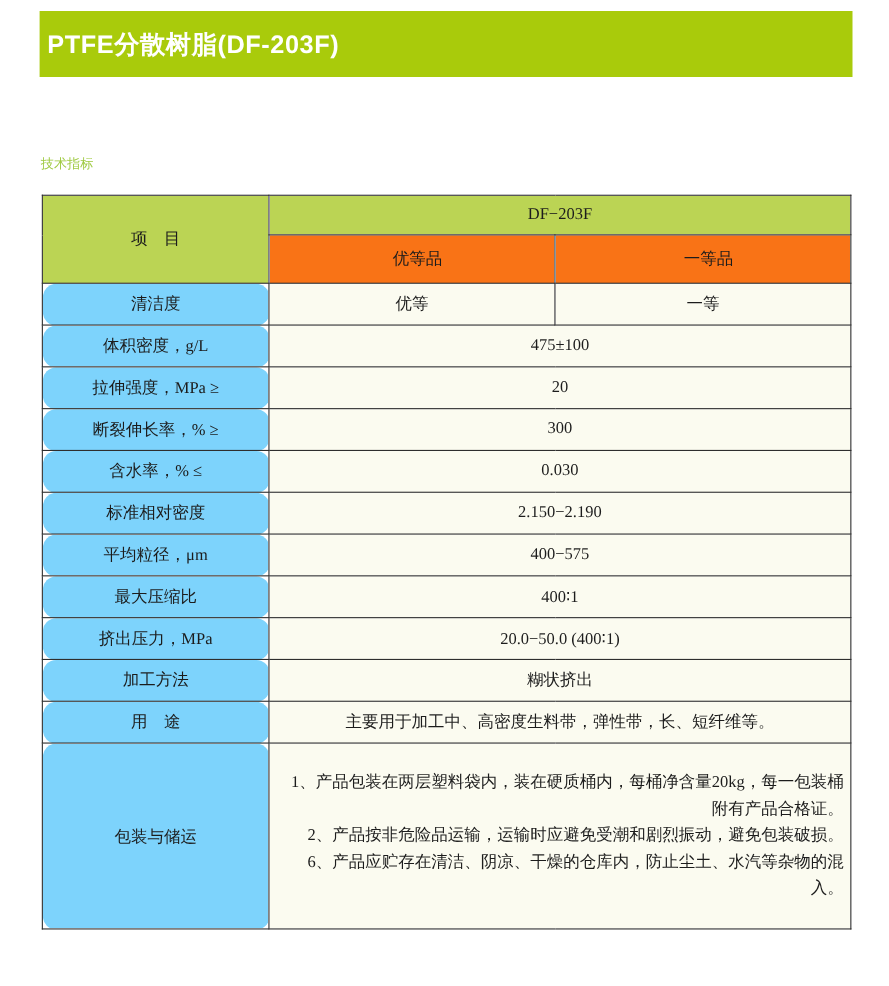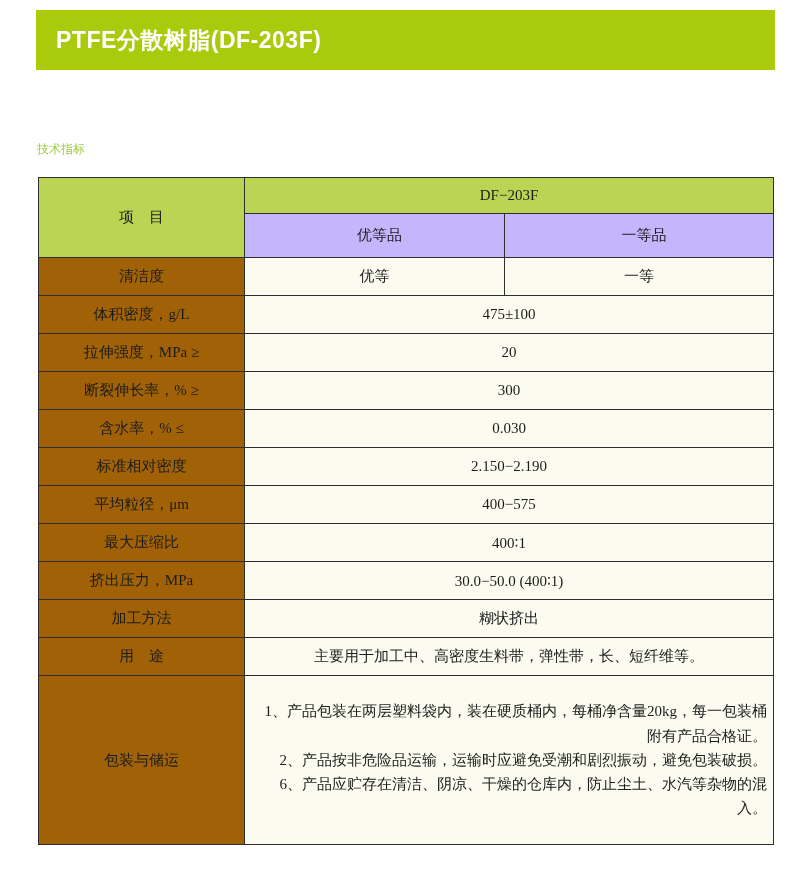--- a/index.html
+++ b/index.html
@@ -2,21 +2,21 @@
 <html><head>
 <meta charset="utf-8">
 <style>
   html,body{margin:0;padding:0;}
   body{
     width:808px;height:896px;overflow:hidden;background:#ffffff;
     font-family:"Liberation Serif","DejaVu Serif",serif;
   }
   .banner{
     margin:10px 33px 0 36px;height:60px;background:#a9cb0b;
-    box-sizing:border-box;padding-left:20px;
+    box-sizing:border-box;padding-left:7px;
     display:flex;align-items:center;
   }
   .banner-title{
     color:#ffffff;font-family:"Liberation Sans","DejaVu Sans",sans-serif;
     font-weight:bold;font-size:23px;letter-spacing:.5px;
   }
   .section-heading{
     margin:71px 0 0 37px;color:#9fca41;font-size:12px;
     font-family:"Liberation Sans","DejaVu Sans",sans-serif;
   }
@@ -24,24 +24,24 @@
     border-collapse:collapse;table-layout:fixed;
     margin:19px 0 0 38px;width:735px;
   }
   table.spec td,table.spec th{
     border:1.6px solid #2e2e2e;text-align:center;vertical-align:middle;
     font-size:15px;color:#1c1c1c;font-weight:normal;padding:2px 6px;
     box-sizing:border-box;overflow:hidden;
   }
   col.c1{width:206px}col.c2{width:260px}col.c3{width:269px}
   tr.h1 td{height:36px;background:#bbd454;}
-  tr.h2 td{height:44px;background:#c4b5fd;padding-left:16px;}
+  tr.h2 td{height:44px;background:#f97316;padding-left:16px;}
   tr.dr td{height:38px;}
   tr.pr td{height:169px;}
-  td.lbl{background:#a16207;}
+  td.lbl{background:#7dd3fc;border-radius:12px;}
   td.val{background:#fbfbf0;margin-top:27px;}
   td.left{text-align:left;padding-left:9px;padding-right:9px;}
   .pack-line{line-height:1.62;text-align:right;}
 </style>
 </head>
 <body>
 
 <div class="banner">
   <span class="banner-title">PTFE分散树脂(DF-203F)</span>
 </div>
@@ -91,21 +91,21 @@
       <tr class="dr">
         <td class="lbl">平均粒径，μm</td>
         <td class="val" colspan="2">400−575</td>
       </tr>
       <tr class="dr">
         <td class="lbl">最大压缩比</td>
         <td class="val" colspan="2">400∶1</td>
       </tr>
       <tr class="dr">
         <td class="lbl">挤出压力，MPa</td>
-        <td class="val" colspan="2">30.0−50.0 (400∶1)</td>
+        <td class="val" colspan="2">20.0−50.0 (400∶1)</td>
       </tr>
       <tr class="dr">
         <td class="lbl">加工方法</td>
         <td class="val" colspan="2">糊状挤出</td>
       </tr>
       <tr class="dr">
         <td class="lbl">用　途</td>
         <td class="val left" colspan="2">主要用于加工中、高密度生料带，弹性带，长、短纤维等。</td>
       </tr>
       <tr class="pr">

